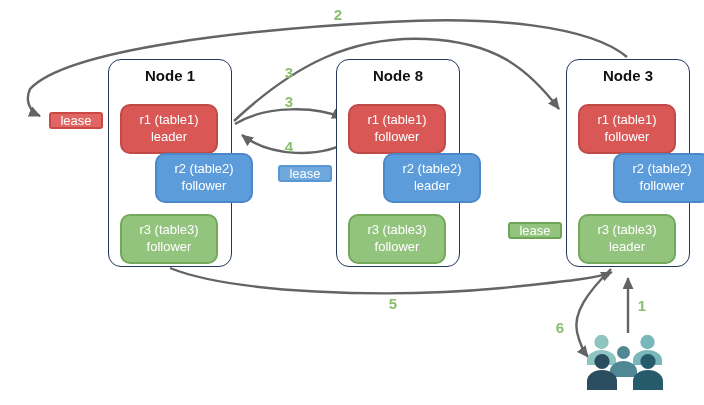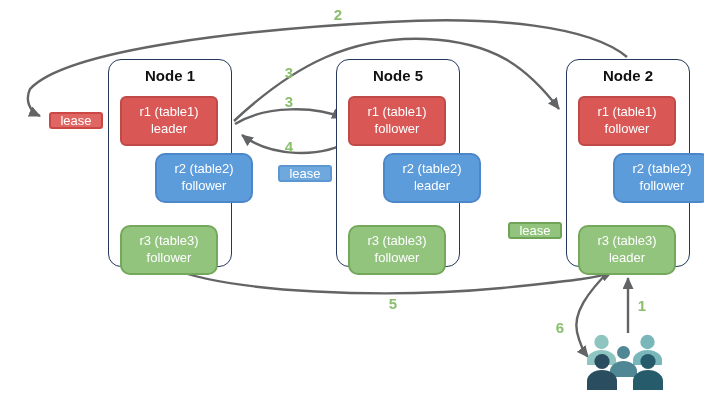--- a/index.html
+++ b/index.html
@@ -20,21 +20,21 @@
   .node-1{left:108px;} .node-2{left:336px;} .node-3{left:566px;}
   .node-title{
     text-align:center;margin-top:7px;font-size:15px;font-weight:bold;color:#111111;
   }
   .replica{
     position:absolute;left:11px;width:98px;height:50px;border-radius:10px;
     box-sizing:border-box;color:#ffffff;font-size:13px;line-height:1.28;
     display:flex;flex-direction:column;align-items:center;justify-content:center;
     text-align:center;
   }
-  .rep-1{top:36px;border-radius:6px;} .rep-2{top:93px;} .rep-3{top:165px;}
+  .rep-1{top:44px;} .rep-2{top:93px;} .rep-3{top:154px;}
   .rep-red  {background:#d95856;border:2px solid #bf4a47;}
   .rep-blue {background:#5d9cdb;border:2px solid #4c88c9;margin-left:35px;}
   .rep-green{background:#93c47d;border:2px solid #74a85a;}
 
   
   .lease{
     position:absolute;width:54px;height:17px;border-radius:3px;
     box-sizing:border-box;color:#ffffff;font-size:13px;
     display:flex;align-items:center;justify-content:center;
   }
@@ -104,37 +104,37 @@
       <span>r2 (table2)</span>
       <span>follower</span>
     </div>
     <div class="replica rep-3 rep-green">
       <span>r3 (table3)</span>
       <span>follower</span>
     </div>
   </div>
 
   <div class="node node-2">
-    <div class="node-title">Node 5</div>
+    <div class="node-title">Node 8</div>
     <div class="replica rep-1 rep-red">
       <span>r1 (table1)</span>
       <span>follower</span>
     </div>
     <div class="replica rep-2 rep-blue">
       <span>r2 (table2)</span>
       <span>leader</span>
     </div>
     <div class="replica rep-3 rep-green">
       <span>r3 (table3)</span>
       <span>follower</span>
     </div>
   </div>
 
   <div class="node node-3">
-    <div class="node-title">Node 2</div>
+    <div class="node-title">Node 3</div>
     <div class="replica rep-1 rep-red">
       <span>r1 (table1)</span>
       <span>follower</span>
     </div>
     <div class="replica rep-2 rep-blue">
       <span>r2 (table2)</span>
       <span>follower</span>
     </div>
     <div class="replica rep-3 rep-green">
       <span>r3 (table3)</span>

